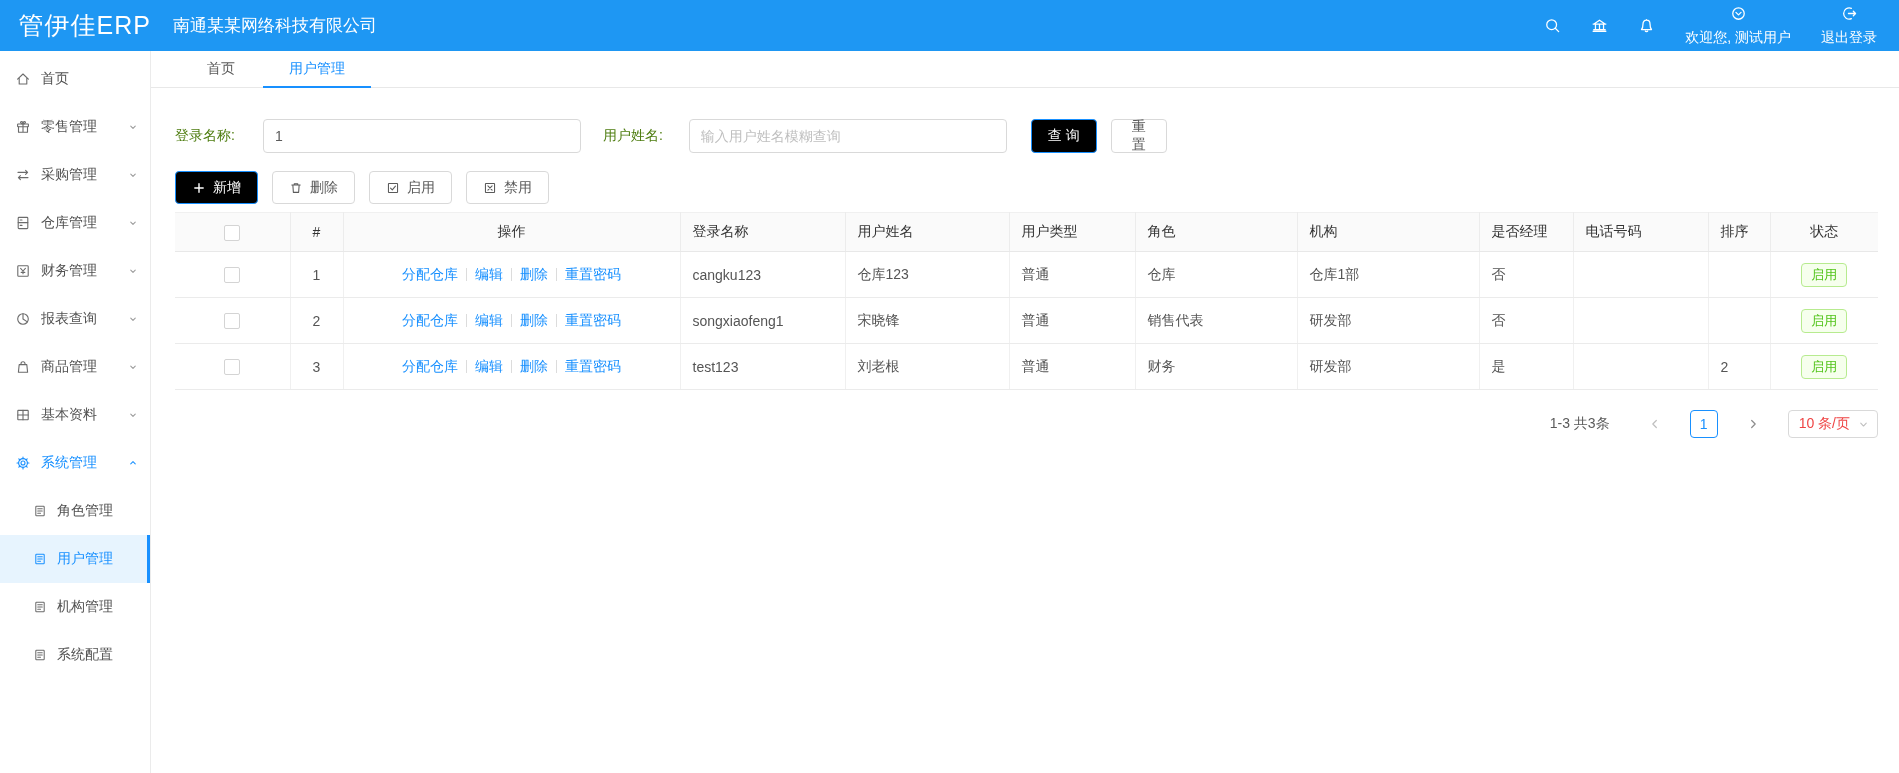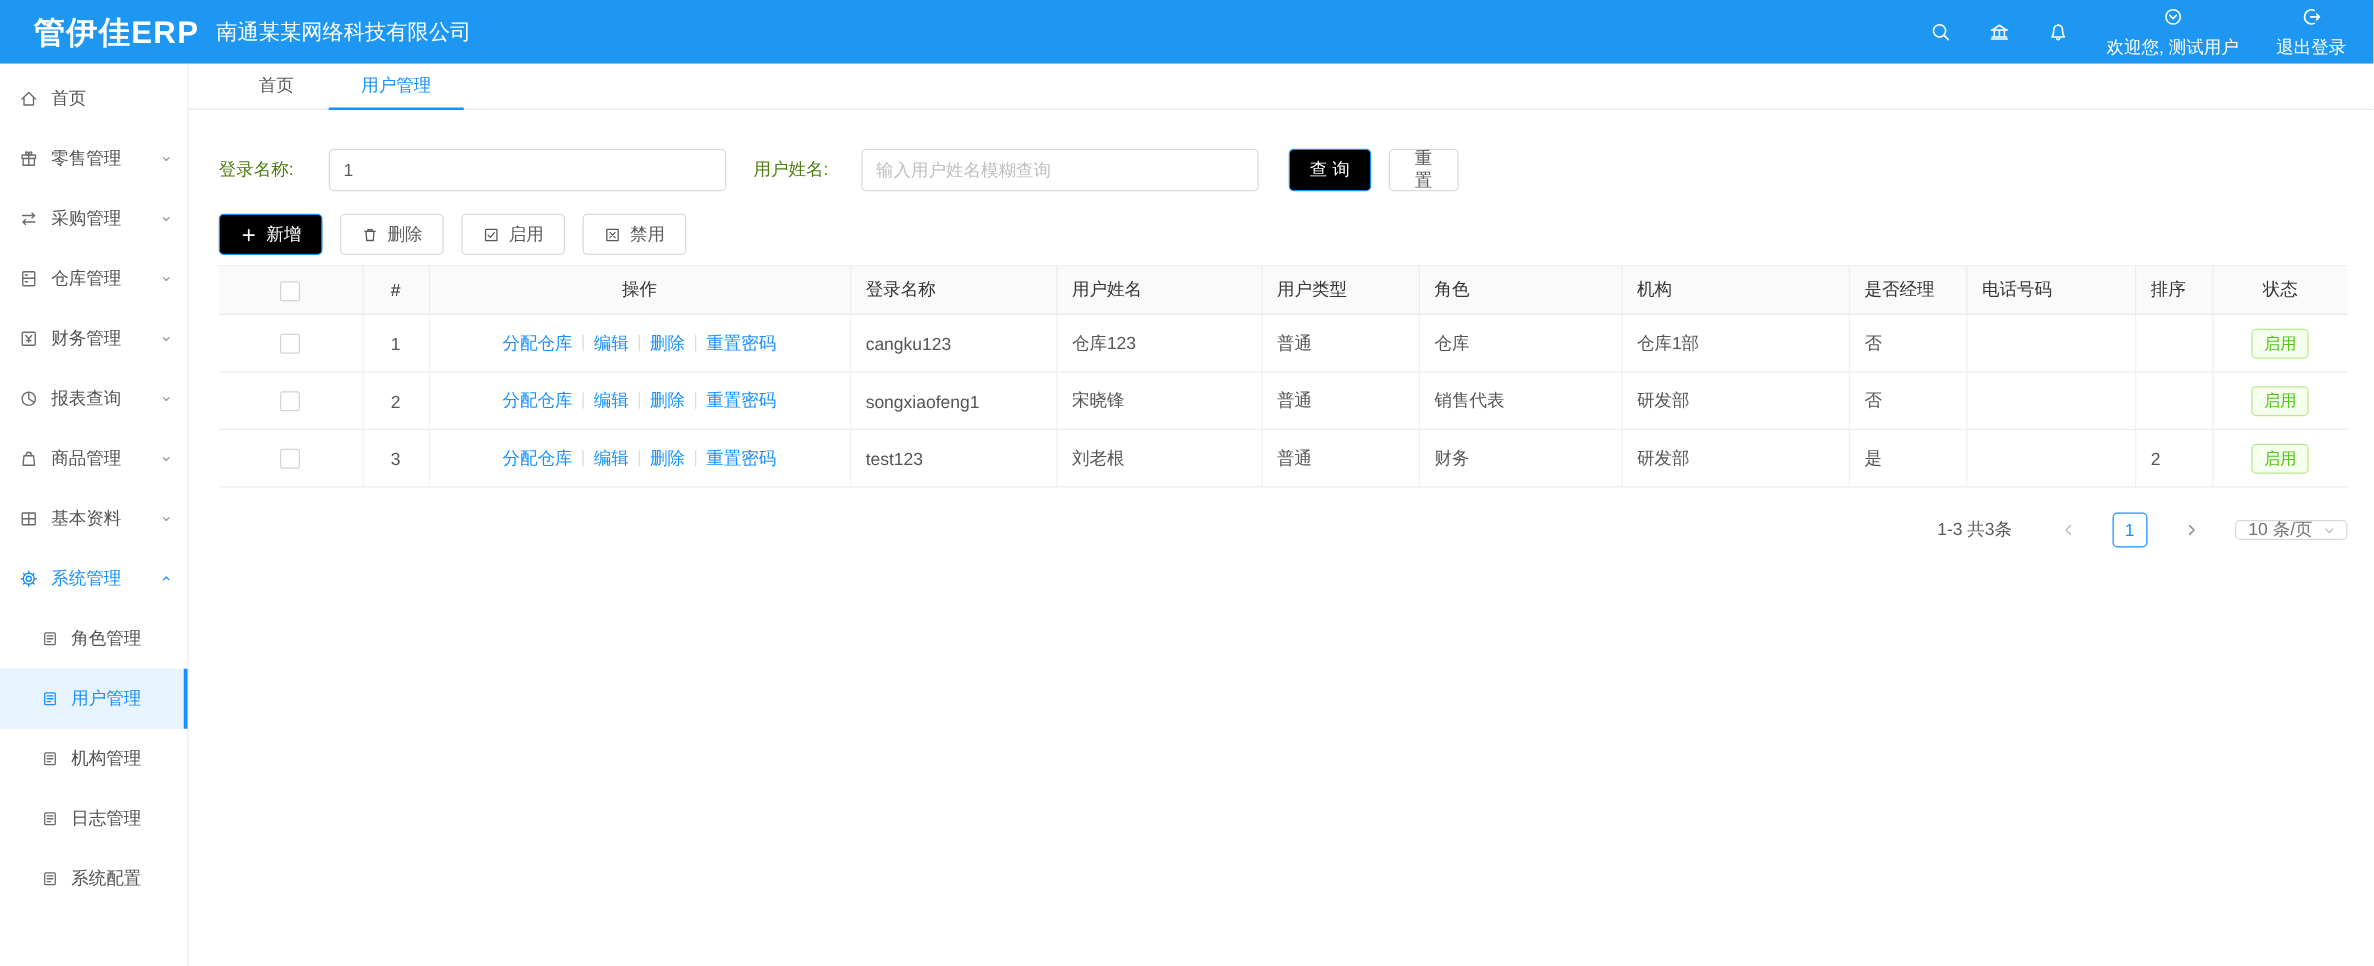--- a/index.html
+++ b/index.html
@@ -2,21 +2,21 @@
 <html><head>
 <meta charset="utf-8">
 <style>
   * { box-sizing: border-box; margin: 0; padding: 0; }
   html,body { background:#fff; }
   body { font-family:"Liberation Sans","DejaVu Sans",sans-serif; font-size:14px; color:#333; }
   .app { position:relative; width:1899px; height:773px; background:#fff; overflow:hidden; }
 
   
   .topbar { position:absolute; top:0; left:0; width:1899px; height:51px; background:#1e97f3; display:flex; align-items:center; color:#fff; }
-  .logo { width:151px; padding-left:27px; font-size:25px; font-weight:bold; letter-spacing:1px; white-space:nowrap; }
+  .logo { width:151px; padding-left:15px; font-size:25px; font-weight:normal; letter-spacing:1px; white-space:nowrap;text-align:right; }
   .company { font-size:17px; margin-left:22px; }
   .topbar-right { margin-left:auto; display:flex; align-items:center; gap:30px; padding-right:22px; }
   .top-item { display:flex; align-items:center; gap:7px; cursor:pointer; font-size:14px;flex-direction:column; }
   .tic { width:17px; height:17px; display:block; }
 
   
   .sidebar { position:absolute; top:51px; left:0; width:151px; height:722px; background:#fff; border-right:1px solid #ebebeb; padding-top:4px; }
   .side-item { height:48px; display:flex; align-items:center; padding-left:15px; color:#515151; cursor:pointer; position:relative; }
   .side-item .sicon { color:#6b6b6b; margin-right:10px; display:flex; }
   .side-item .slabel { font-size:14px; }
@@ -66,21 +66,21 @@
   .op-links { display:flex; align-items:center; justify-content:center; }
   .op-links a { color:#1890ff; text-decoration:none; padding:0 8px; white-space:nowrap; cursor:pointer; }
   .lsep { width:1px; height:13px; background:#dcdcdc; }
   .tag-green { display:inline-block; padding:2px 9px; font-size:13px; color:#52c41a; background:#f6ffed; border:1px solid #b7eb8f; border-radius:4px; line-height:18px; }
 
   
   .pager { margin-top:20px; display:flex; align-items:center; justify-content:flex-end; color:#5a5a5a; font-size:14px; gap:22px; }
   .pager .total { margin-right:10px; }
   .pg-arrow { width:26px; height:26px; display:flex; align-items:center; justify-content:center; cursor:pointer; }
   .pg-num { width:28px; height:28px; border:1px solid #1890ff; border-radius:4px; color:#1890ff; display:flex; align-items:center; justify-content:center; cursor:pointer; background:#fff; }
-  .pg-size { height:16px; border:1px solid #d9d9d9; border-radius:4px; background:#fff; display:flex; align-items:center; gap:8px; padding:0 8px 0 10px; cursor:pointer; color:#737373; }
+  .pg-size { height:28px; border:1px solid #d9d9d9; border-radius:4px; background:#fff; display:flex; align-items:center; gap:8px; padding:0 8px 0 10px; cursor:pointer; color:#ef4444; }
 </style>
 </head>
 <body>
 
 <div class="app">
 
   <div class="topbar">
     <div class="logo">管伊佳ERP</div>
     <div class="company">南通某某网络科技有限公司</div>
     <div class="topbar-right">
@@ -274,29 +274,20 @@
     <div class="side-item side-sub">
       <span class="sicon">
           <svg class="ic14" viewBox="0 0 16 16" fill="none" stroke="currentColor" stroke-width="1.2" stroke-linecap="round" stroke-linejoin="round">
             <rect x="3.2" y="2.6" width="9.6" height="10.8" rx="0.8"></rect>
             <path d="M5.4 5.4 H10.6 M5.4 8 H10.6 M5.4 10.6 H8.6"></path>
           </svg>
         </span>
       <span class="slabel">机构管理</span>
     </div>
 
-    <div class="side-item side-sub">
-      <span class="sicon">
-          <svg class="ic14" viewBox="0 0 16 16" fill="none" stroke="currentColor" stroke-width="1.2" stroke-linecap="round" stroke-linejoin="round">
-            <rect x="3.2" y="2.6" width="9.6" height="10.8" rx="0.8"></rect>
-            <path d="M5.4 5.4 H10.6 M5.4 8 H10.6 M5.4 10.6 H8.6"></path>
-          </svg>
-        </span>
-      <span class="slabel">日志管理</span>
-    </div>
 
     <div class="side-item side-sub">
       <span class="sicon">
           <svg class="ic14" viewBox="0 0 16 16" fill="none" stroke="currentColor" stroke-width="1.2" stroke-linecap="round" stroke-linejoin="round">
             <rect x="3.2" y="2.6" width="9.6" height="10.8" rx="0.8"></rect>
             <path d="M5.4 5.4 H10.6 M5.4 8 H10.6 M5.4 10.6 H8.6"></path>
           </svg>
         </span>
       <span class="slabel">系统配置</span>
     </div>

